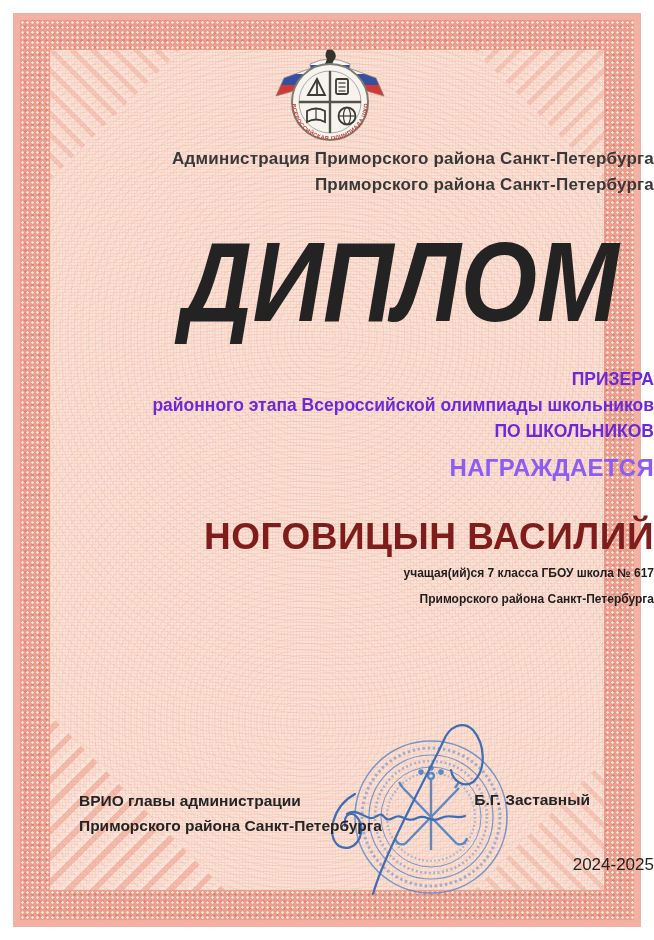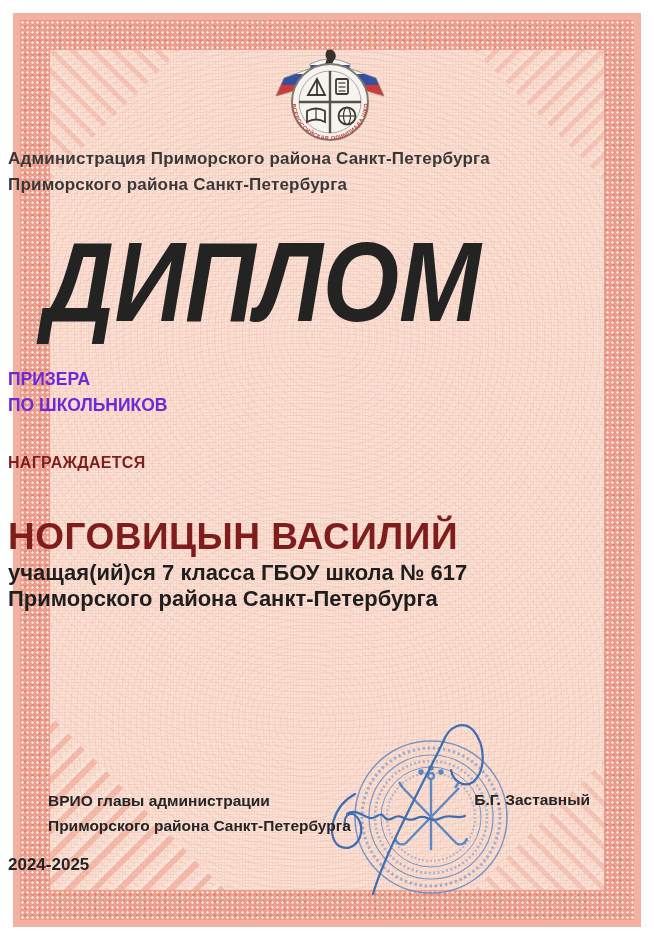--- a/index.html
+++ b/index.html
@@ -34,34 +34,34 @@
   }
   .corner {
     position:absolute; width:130px; height:130px; pointer-events:none;
     background:repeating-linear-gradient(45deg, rgba(236,152,134,0.34) 0 5px, rgba(255,255,255,0.12) 5px 8px, transparent 8px 15px);
   }
   .corner.tl { top:0; left:0; clip-path:polygon(0 0,100% 0,0 100%); }
   .corner.tr { top:0; right:0; clip-path:polygon(0 0,100% 0,100% 100%); background:repeating-linear-gradient(-45deg, rgba(236,152,134,0.34) 0 5px, rgba(255,255,255,0.12) 5px 8px, transparent 8px 15px); }
   .corner.bl { bottom:0; left:0; width:175px; height:175px; clip-path:polygon(0 0,100% 100%,0 100%); background:repeating-linear-gradient(-45deg, rgba(234,140,120,0.42) 0 6px, rgba(255,255,255,0.18) 6px 10px, transparent 10px 18px); }
   .corner.br { bottom:0; right:0; clip-path:polygon(100% 0,100% 100%,0 100%); }
   
-  .abs { position:absolute; left:8px; right:0; text-align:left; }
+  .abs { position:absolute; left:8px; right:0; text-align:right; }
   .issuer { top:146px; font-size:17px; font-weight:600; line-height:26px; color:#383838; letter-spacing:0.2px; }
   .title-wrap { top:226px; line-height:112px;font-style:italic; }
   .title-text {
     display:inline-block; font-size:114px; font-weight:800; color:#232323;
     transform:scaleX(0.86); transform-origin:center; letter-spacing:0;
   }
   .award { top:366px; font-size:17.5px; font-weight:700; line-height:26px; color:#6d28d9; }
-  .awarded-label { top:454px; font-size:16px; font-weight:700; color:#7f1d1d; letter-spacing:0.3px; }
+  .awarded-label { top:454px; font-size:24px; font-weight:700; color:#8b5cf6; letter-spacing:0.3px; }
   .recipient-name { top:516px; font-size:37px; font-weight:700; color:#7f1d1d; letter-spacing:0.5px; }
-  .recipient-details { top:560px; font-size:22px; font-weight:700; line-height:26px; color:#1e1e1e; }
-  .official-block { position:absolute; left:48px; top:788px; text-align:left; font-size:15.5px; font-weight:700; line-height:25px; color:#242424; }
+  .recipient-details { top:560px; font-size:12px; font-weight:700; line-height:26px; color:#1e1e1e; }
+  .official-block { position:absolute; left:79px; top:788px; text-align:left; font-size:15.5px; font-weight:700; line-height:25px; color:#242424; }
   .official-name { position:absolute; right:64px; top:791px; text-align:right; font-size:15.5px; font-weight:700; color:#242424;margin-left:45px; }
-  .year { top:855px; font-size:17px; font-weight:700; color:#242424; }
+  .year { top:855px; font-size:17px; font-weight:400; color:#242424; }
   
   .emblem-svg { position:absolute; left:270px; top:48px; width:120px; height:96px; }
   .stamp-svg { position:absolute; left:325px; top:714px; width:205px; height:192px; }
 </style>
 </head>
 <body>
 
 <div class="page">
 
   <div class="frame">
@@ -124,20 +124,21 @@
     <div>Администрация Приморского района Санкт-Петербурга</div>
     <div>Приморского района Санкт-Петербурга</div>
   </div>
 
   <div class="abs title-wrap">
     <span class="title-text">ДИПЛОМ</span>
   </div>
 
   <div class="abs award">
     <div>ПРИЗЕРА</div>
+    <div>районного этапа Всероссийской олимпиады школьников</div>
     <div>ПО ШКОЛЬНИКОВ</div>
   </div>
 
   <div class="abs awarded-label">НАГРАЖДАЕТСЯ</div>
 
   <div class="abs recipient-name">НОГОВИЦЫН ВАСИЛИЙ</div>
   <div class="abs recipient-details">
     <div>учащая(ий)ся 7 класса ГБОУ школа № 617</div>
     <div>Приморского района Санкт-Петербурга</div>
   </div>

